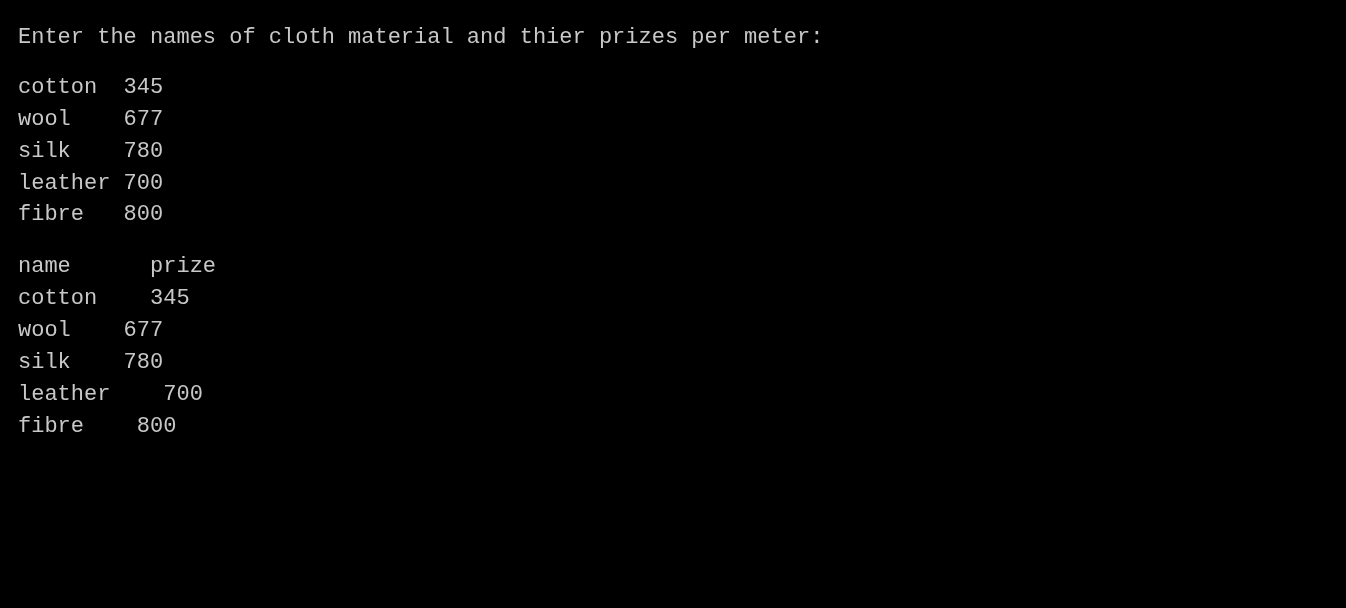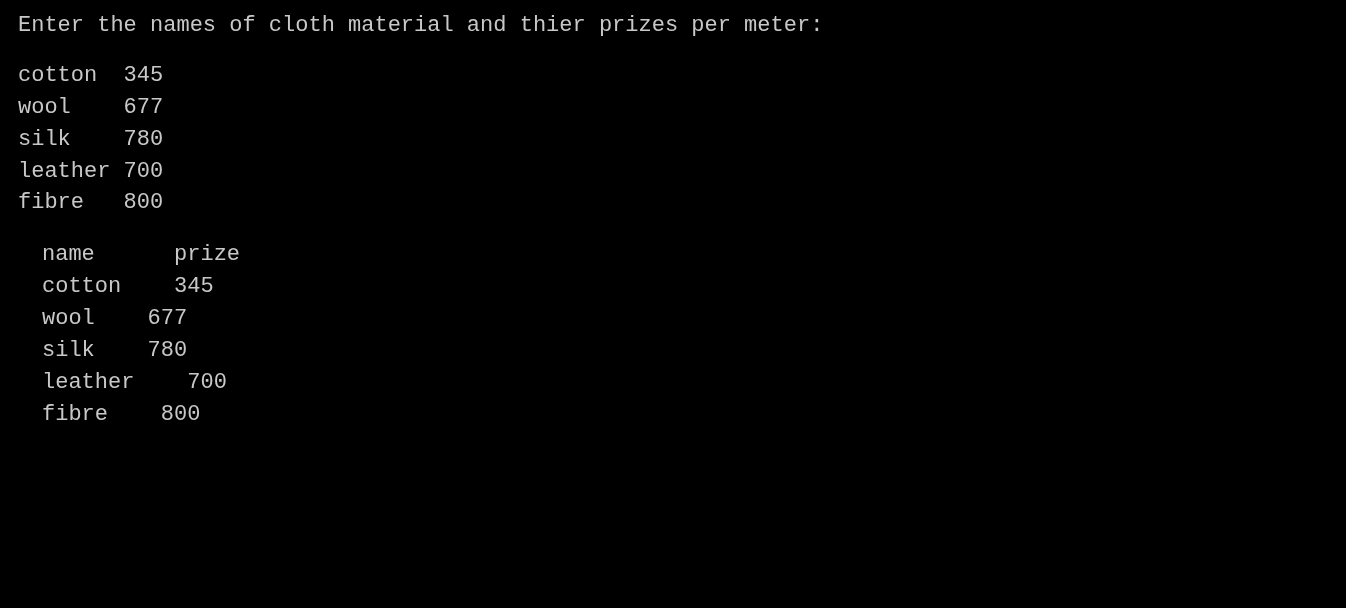--- a/index.html
+++ b/index.html
@@ -21,30 +21,30 @@
 
     .terminal-screen {
       width: 100%;
       min-height: 608px;
       background: #000;
     }
 
     .prompt-line {
       margin-bottom: 18px;
       white-space: pre;
+      margin-top: 12px;
     }
 
     .data-section {
       margin-bottom: 20px;
       white-space: pre;
     }
 
     .table-section {
       white-space: pre;
-      margin-left: 24px;
     }
   </style>
 </head>
 <body>
 
 <div class="terminal-screen">
 
   <div class="prompt-line">Enter the names of cloth material and thier prizes per meter:</div>
 
   <div class="data-section" id="input-section"><span>cotton  345

